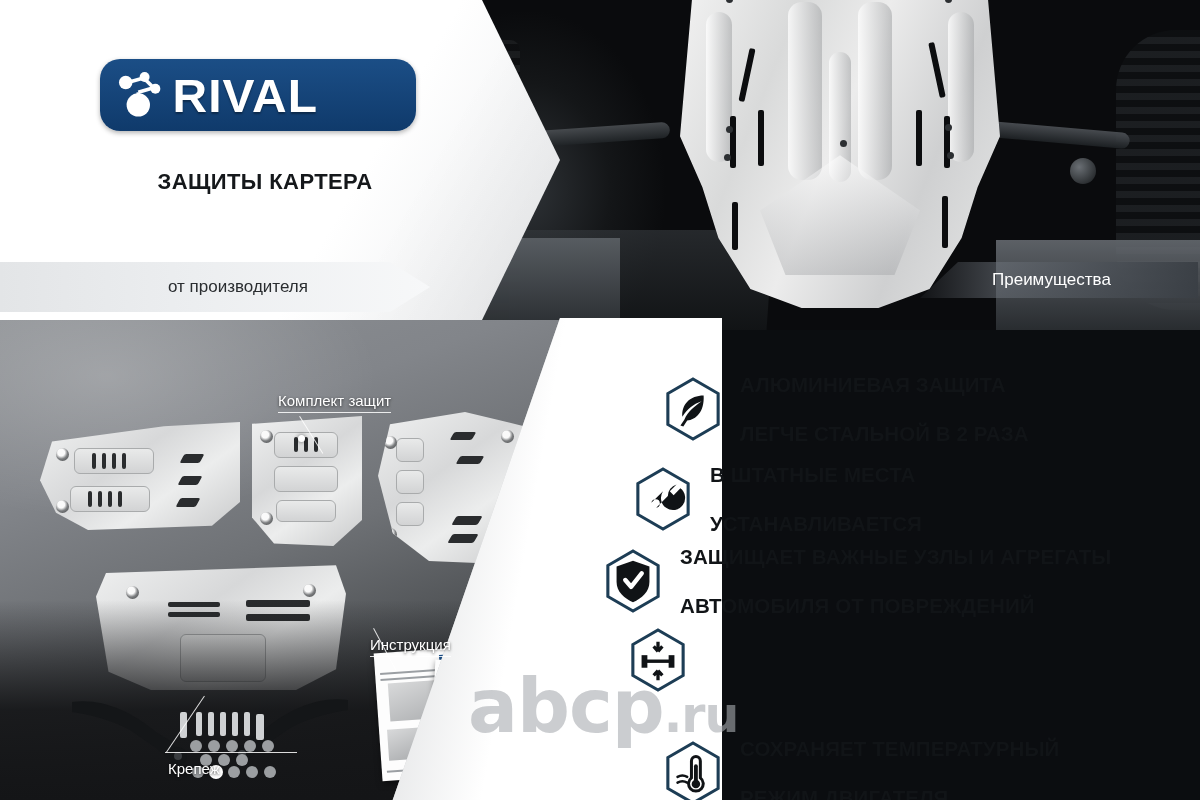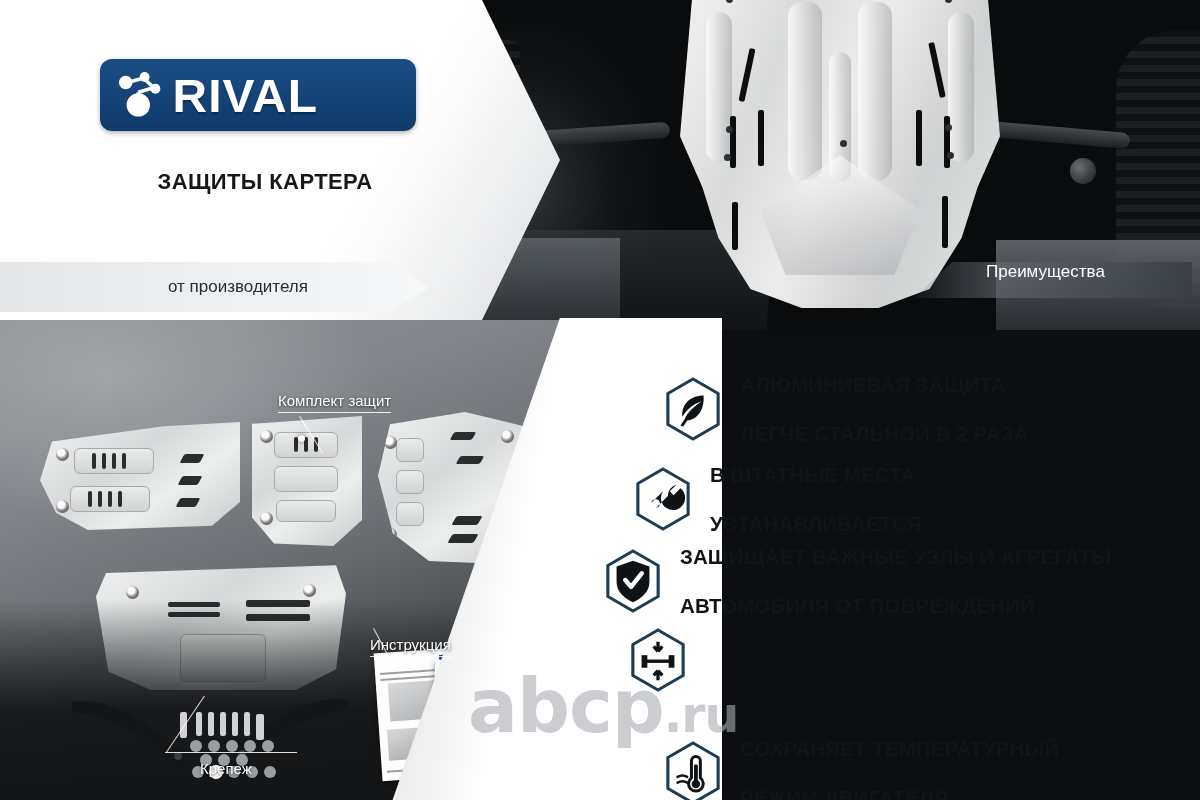--- a/index.html
+++ b/index.html
@@ -48,41 +48,41 @@
   
   .hdr-white { position:absolute; left:0; top:0; width:560px; height:320px;
                background:linear-gradient(120deg,#ffffff 0%,#ffffff 62%,#f3f4f5 82%,#e9eaec 100%);
                clip-path:polygon(0 0, 482px 0, 560px 160px, 482px 320px, 0 320px); }
   .hdr-white:after{content:"";position:absolute;right:0;top:0;width:100%;height:100%;
                background:linear-gradient(120deg,rgba(0,0,0,0) 70%,rgba(0,0,0,.06) 100%);
                clip-path:polygon(0 0, 482px 0, 560px 160px, 482px 320px, 0 320px);}
 
   .logo-box { position:absolute; left:100px; top:59px; width:316px; height:72px;
               background:linear-gradient(180deg,#1b4e86 0%,#16457a 45%,#0f3a6b 100%);
-              border-radius:12px; box-shadow:0 2px 5px rgba(0,0,0,.3);
+              border-radius:20px; box-shadow:0 2px 5px rgba(0,0,0,.3);
               display:flex; align-items:center; padding-left:14px; gap:6px; }
   .logo-mol { width:54px; height:54px; flex:none; }
   .logo-word{ font-size:47px; font-weight:bold; letter-spacing:1px; color:#ffffff;
               font-family:"Liberation Sans", sans-serif; line-height:1;
               text-shadow:0 2px 2px rgba(0,0,0,.35); transform:scaleX(1.02); }
 
   .hdr-title { position:absolute; left:100px; top:168px; width:330px; text-align:center;
                font-size:22px; font-weight:bold; line-height:1.28; color:#15181b; letter-spacing:.4px; }
 
   .hdr-strip { position:absolute; left:0; top:262px; width:430px; height:50px;
                background:linear-gradient(90deg,#e3e5e7 0%,#eceef0 45%,#f7f8f9 100%);
                clip-path:polygon(0 0, 390px 0, 430px 25px, 390px 50px, 0 50px);
                display:flex; align-items:center; }
   .hdr-strip span{ margin-left:168px; font-size:17px; color:#2a2d30; }
 
   
-  .adv-tab { position:absolute; right:8px; top:262px; width:278px; height:36px;
+  .adv-tab { position:absolute; right:2px; top:262px; width:278px; height:36px;
              background:linear-gradient(90deg,rgba(90,96,103,.10) 0%,rgba(108,114,122,.55) 28%,rgba(58,63,69,.95) 100%);
              clip-path:polygon(38px 0,100% 0,100% 100%,0 100%);
-             display:flex; align-items:flex-start; }
+             display:flex; align-items:center; }
   .adv-tab span{ margin-left:72px; font-size:17px; color:#fff; }
 
   
   .photo-bot { position:absolute; left:0; top:320px; width:640px; height:480px;
                background:
                  linear-gradient(160deg,#8d9094 0%,#82858a 26%,#6e7175 46%,#4e5154 66%,#2b2d30 84%,#17181a 100%);
                overflow:hidden; }
   .photo-bot .sheen{ position:absolute; left:-40px; top:-40px; width:420px; height:240px;
                background:radial-gradient(ellipse at 35% 40%,rgba(255,255,255,.22),rgba(255,255,255,0) 70%); }
   .photo-bot .darkband{ position:absolute; left:0; bottom:0; width:100%; height:200px;
@@ -332,21 +332,21 @@
   <div class="diag-line"></div>
   <div class="diag-white"></div>
 
   <div class="callout ul" style="left:278px; top:392px;">Комплект защит</div>
   <div class="lead" style="left:300px; top:416px; width:44px; transform:rotate(58deg);"></div>
   <div class="leaddot" style="left:298px; top:435px;"></div>
 
   <div class="callout ul" style="left:370px; top:636px;">Инструкция</div>
   <div class="lead" style="left:374px; top:628px; width:48px; transform:rotate(62deg);"></div>
 
-  <div class="callout" style="left:168px; top:760px;margin-left:32px;">Крепеж</div>
+  <div class="callout" style="left:168px; top:760px;">Крепеж</div>
   <div class="lead" style="left:165px; top:752px; width:132px;"></div>
   <div class="lead" style="left:166px; top:752px; width:68px; transform:rotate(-56deg);"></div>
 
   <div class="wm">
     <span>abcp</span><span class="ru">.ru</span>
   </div>
 
   <div class="features">
 
     <div class="feat" style="left:52px; top:18px;">

